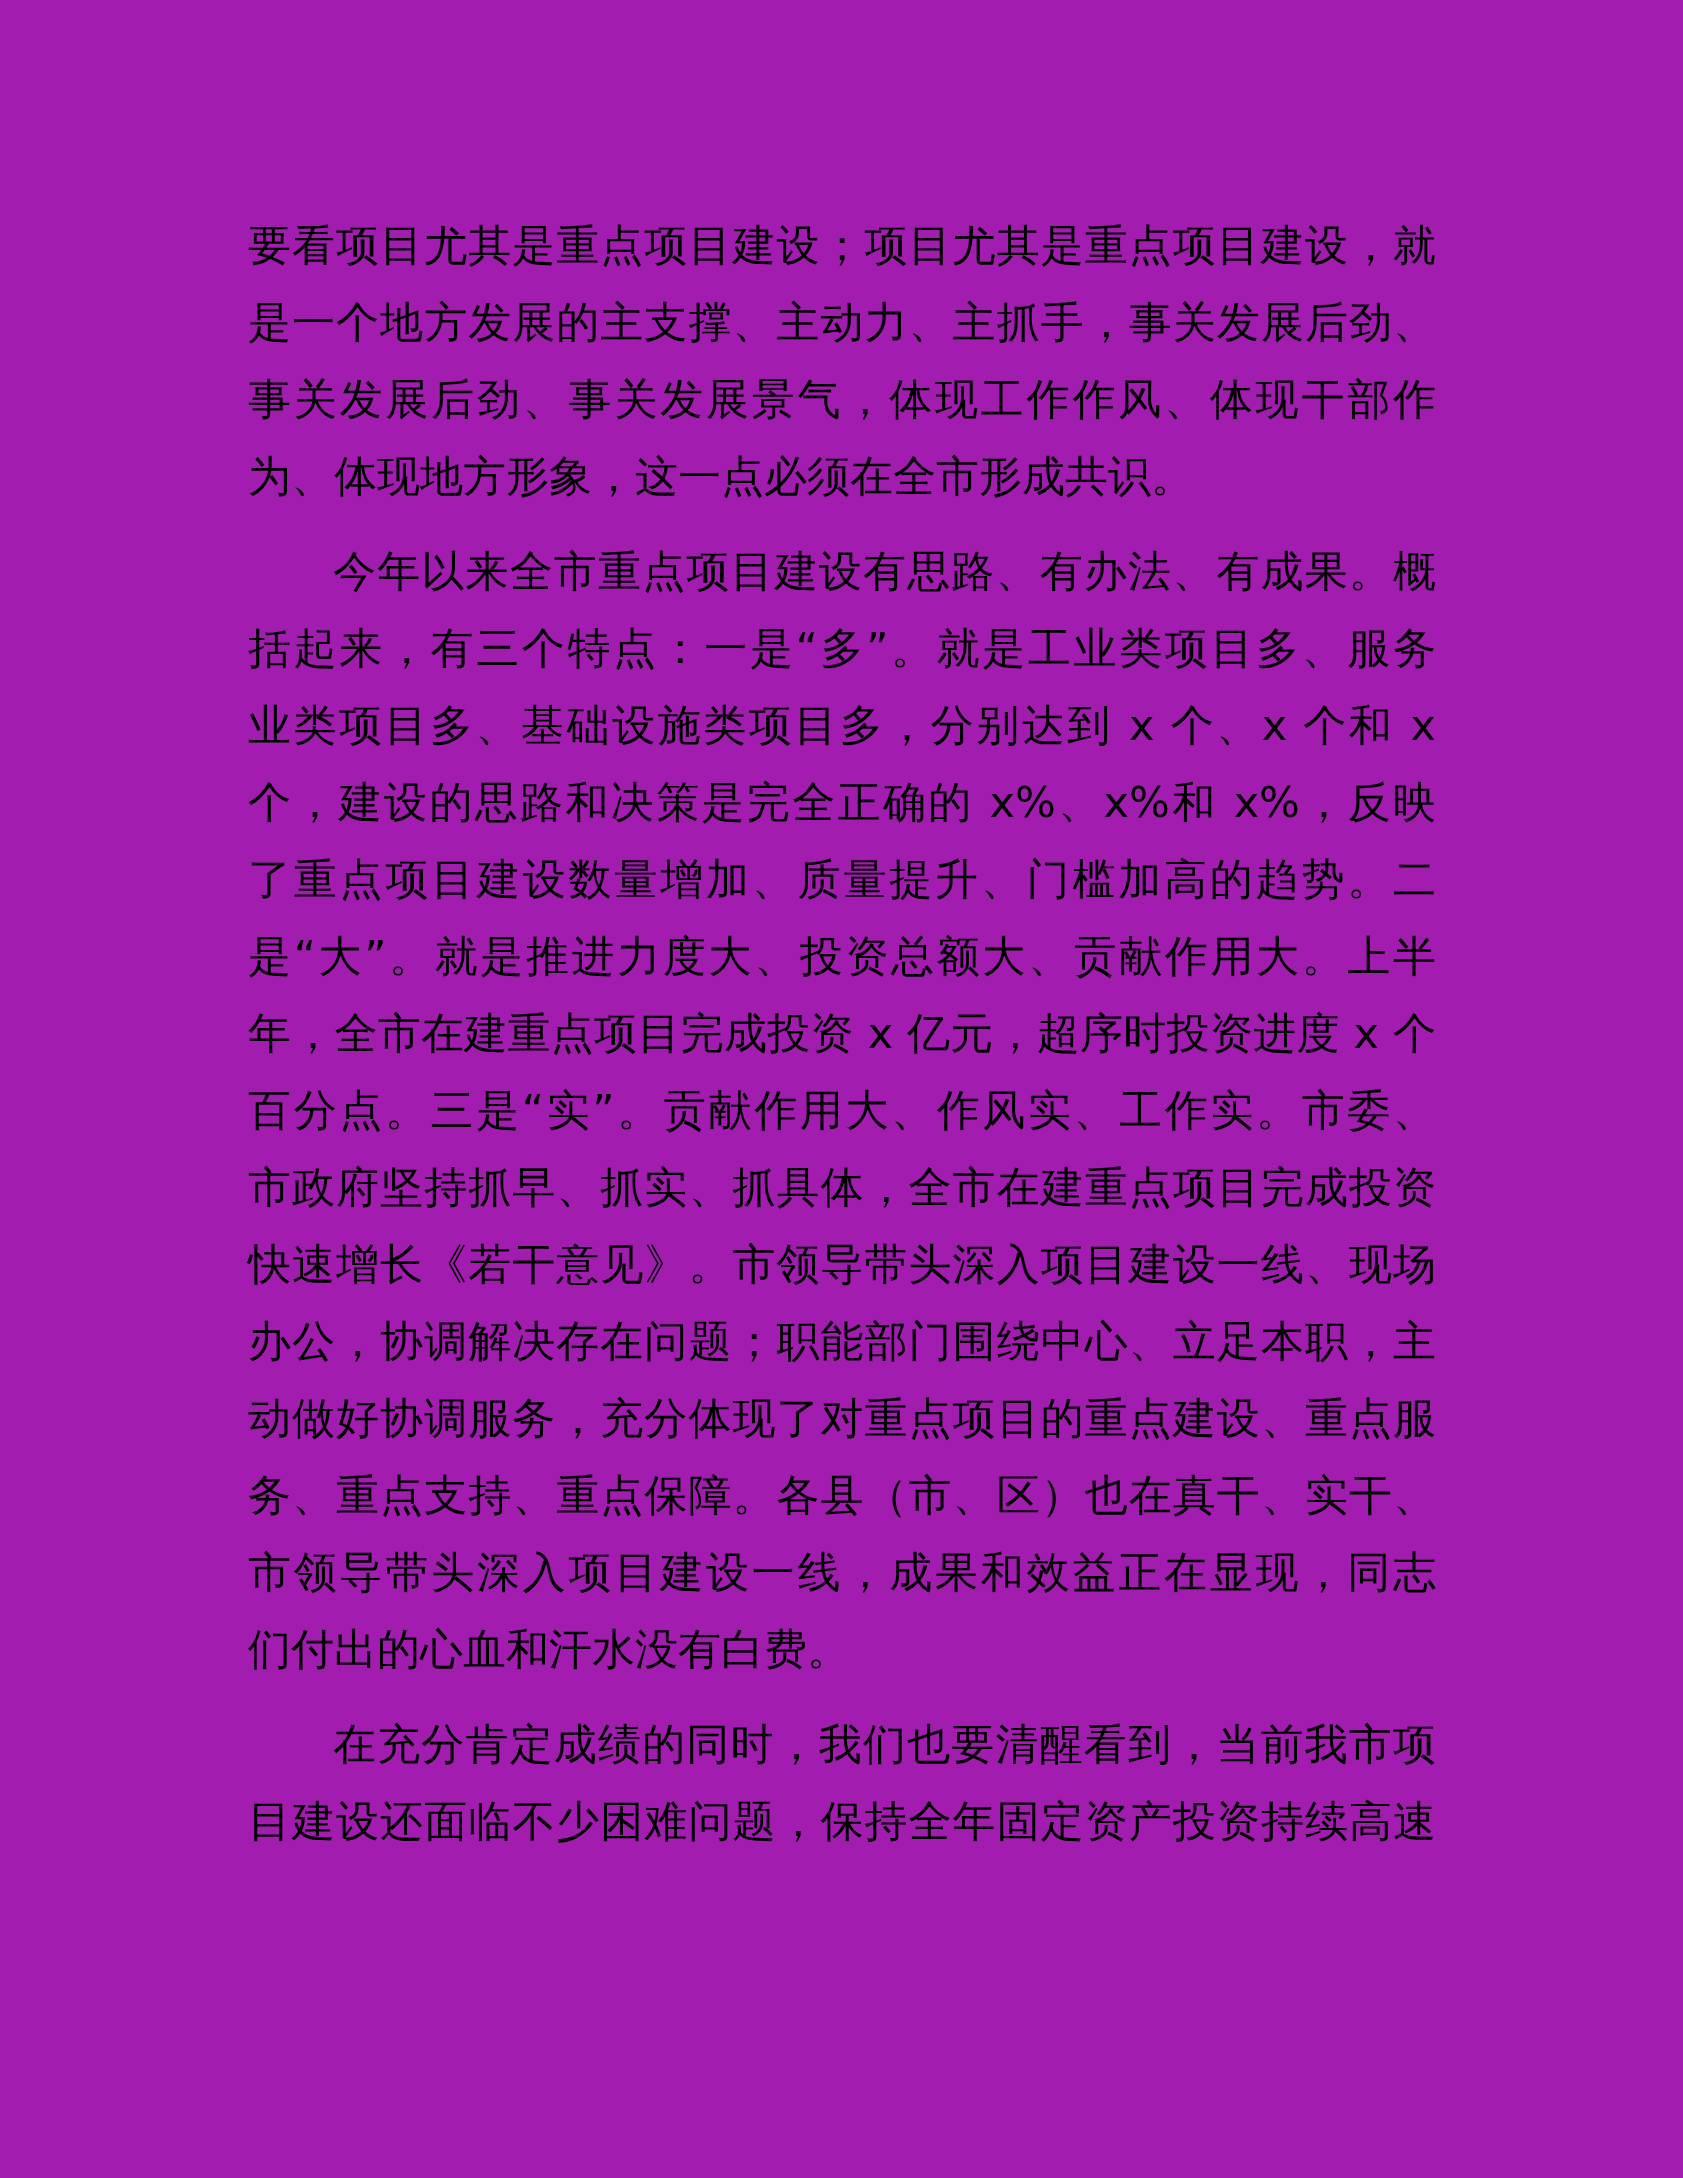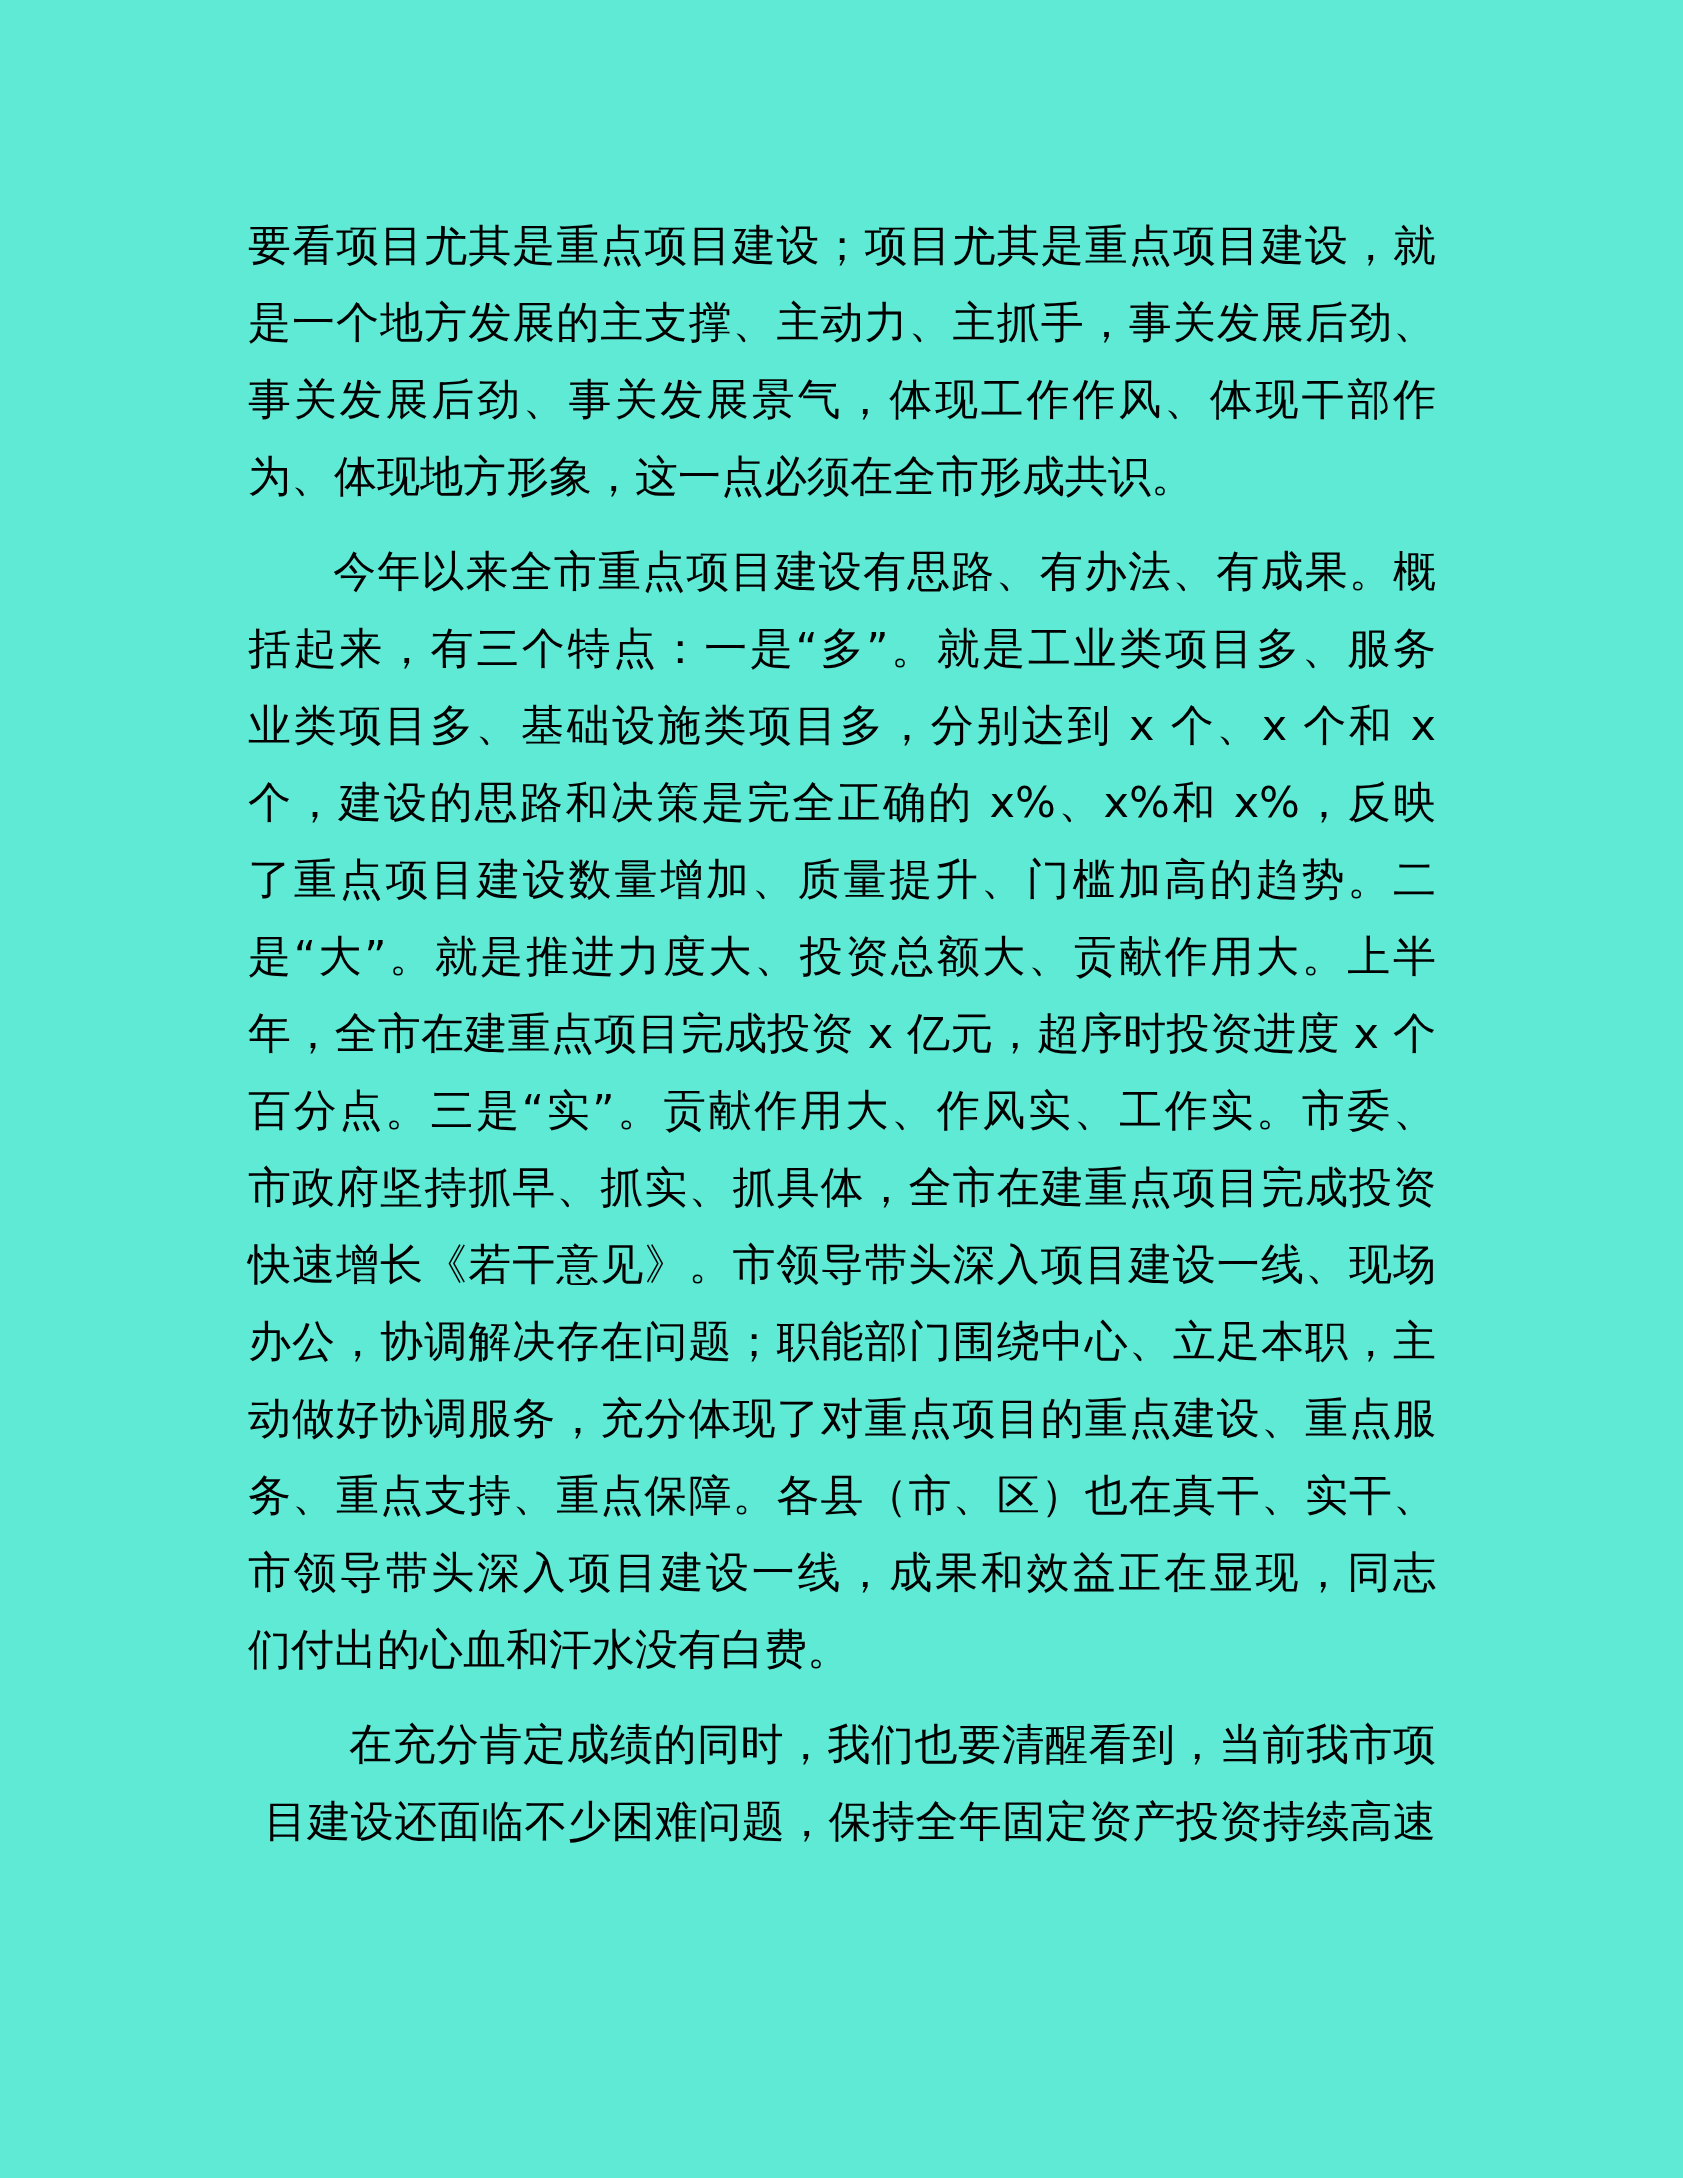--- a/index.html
+++ b/index.html
@@ -4,39 +4,39 @@
 <style>
   html, body {
     margin: 0;
     padding: 0;
     background: #ffffff;
   }
   .page {
     position: relative;
     width: 1683px;
     height: 2178px;
-    background: #5eead4;
+    background: #a21caf;
     overflow: hidden;
     font-family: "DejaVu Sans", "Liberation Sans", sans-serif;
   }
   .content {
     position: absolute;
     left: 248px;
     top: 207px;
     width: 1188px;
     color: #000000;
     font-size: 43px;
     line-height: 77px;
     font-weight: 500;
     letter-spacing: 0;
   }
   .para {
     margin: 0 0 18px 0;
   }
-  .para:last-child { margin-bottom: 0; margin-left: 16px; }
+  .para:last-child { margin-bottom: 0; }
   .line {
     text-align: justify;
     text-align-last: justify;
     text-justify: inter-character;
     white-space: nowrap;
   }
   .line.last {
     text-align-last: left;
   }
   .line.indent {

